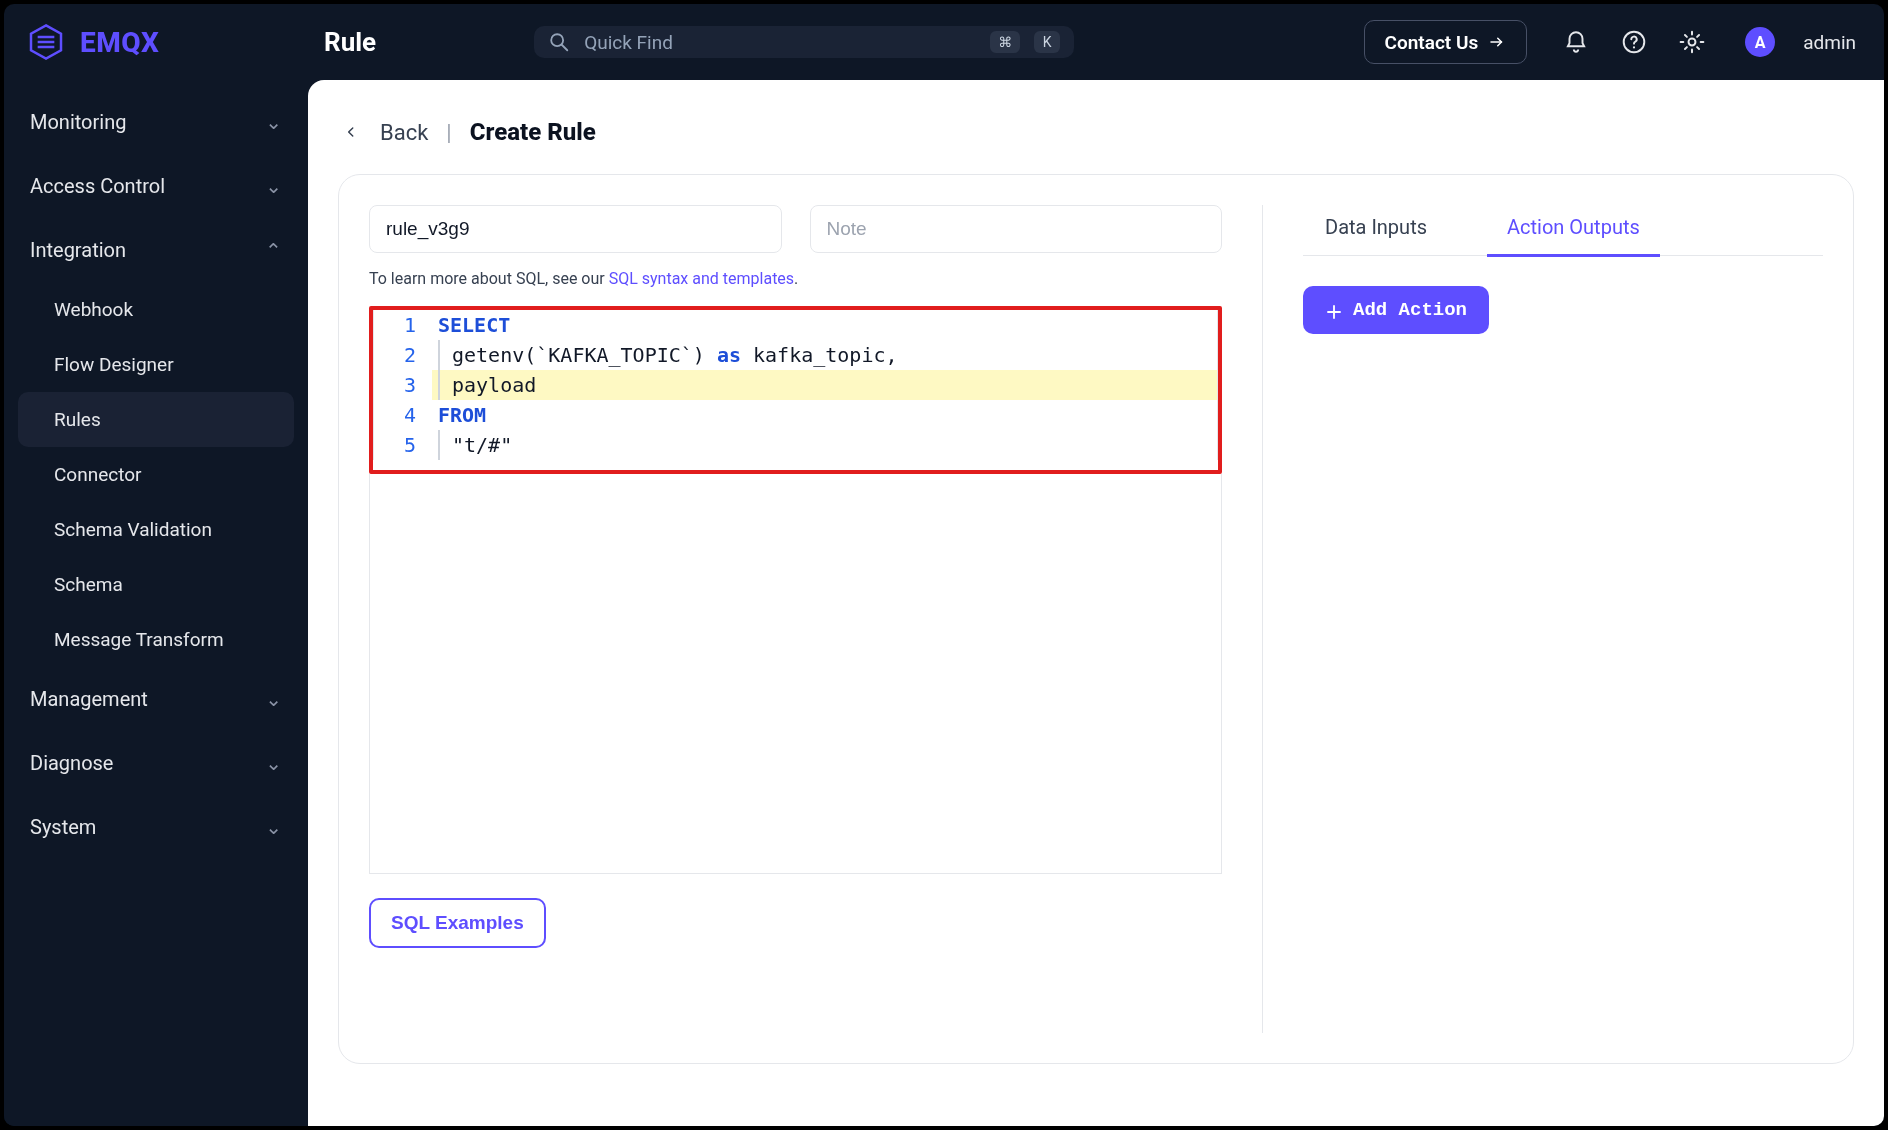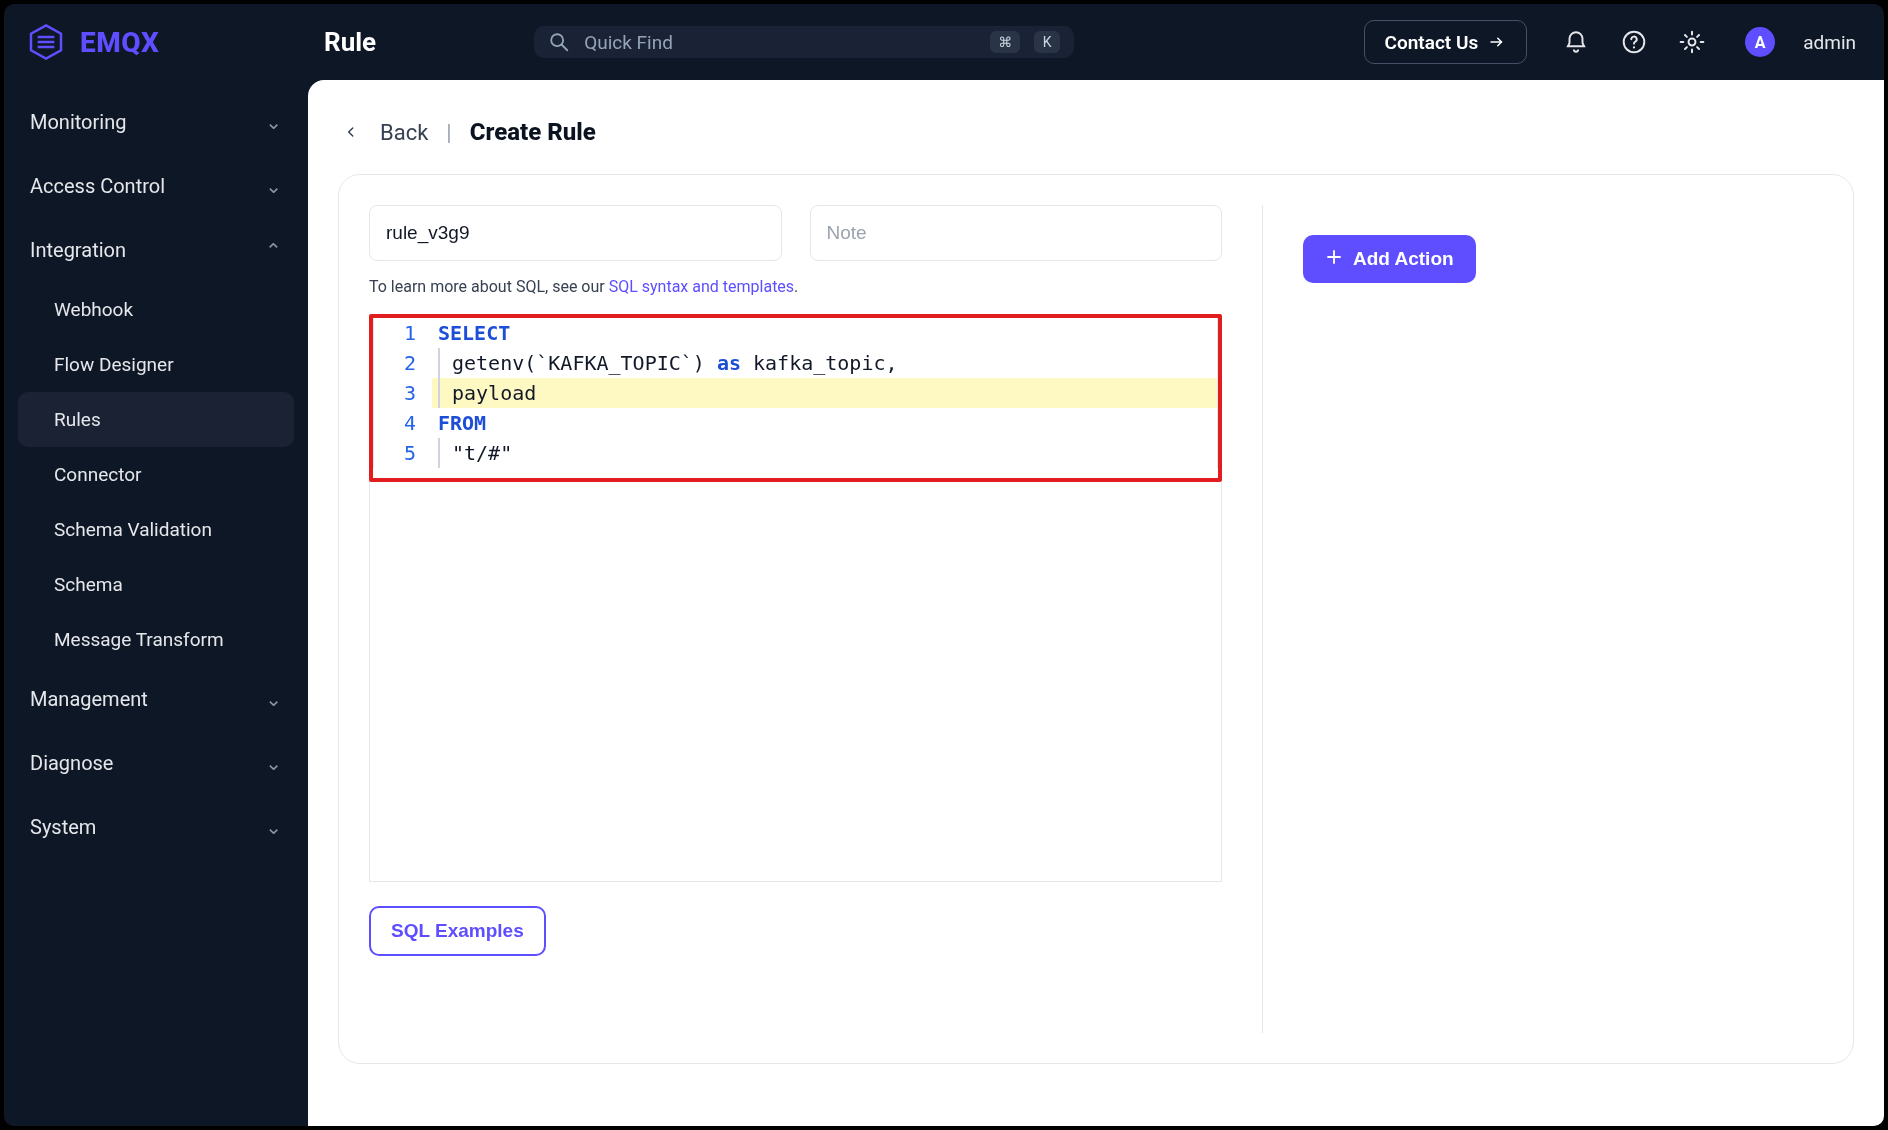--- a/index.html
+++ b/index.html
@@ -151,21 +151,21 @@
   }
   .card-right {
     width: 560px;
     padding-left: 40px;
     display:flex; flex-direction:column;
   }
 
   .row-inputs { display:flex; gap: 28px; }
   .text-input {
     flex:1;
-    height: 56px;
+    height: 48px;
     border: 1.5px solid var(--border);
     border-radius: 8px;
     padding: 0 16px;
     font-size: 19px;
     color:#111827;
     background:#fff;
   }
   .text-input::placeholder { color:#9ca3af; }
 
   .sql-label { display:flex; align-items:center; gap:10px; margin-top: 26px; font-size: 20px; color:#374151; }
@@ -263,21 +263,21 @@
   .add-action {
     margin-top: 30px;
     align-self: flex-start;
     background: var(--brand);
     color:#fff;
     border:none;
     border-radius: 10px;
     padding: 13px 22px;
     font-size: 19px;
     font-weight: 600;
-    display:flex; align-items:flex-start; gap:10px;
+    display:flex; align-items:flex-end; gap:10px;font-family:Liberation Mono, monospace;
   }
   svg { display:block; }
 </style>
 </head>
 <body>
 
 <div class="app-frame">
 
   <div class="topbar">
     <div class="logo-wrap">
@@ -433,20 +433,24 @@
                 <div class="code-cell"><span class="guide"><span>"t/#"</span></span></div>
               </div>
             </div>
           </div>
           <div class="editor-rest editor-bottom-border"></div>
 
           <button class="sql-examples">SQL Examples</button>
         </div>
 
         <div class="card-right">
+          <div class="tabs">
+            <div class="tab">Data Inputs</div>
+            <div class="tab active">Action Outputs</div>
+          </div>
           <button class="add-action">
             <svg width="18" height="18" viewBox="0 0 24 24">
                 <line x1="12" y1="4" x2="12" y2="20" stroke="#fff" stroke-width="2.5" stroke-linecap="round"></line>
                 <line x1="4" y1="12" x2="20" y2="12" stroke="#fff" stroke-width="2.5" stroke-linecap="round"></line>
               </svg>
             <span>Add Action</span>
           </button>
         </div>
       </div>
     </div>

